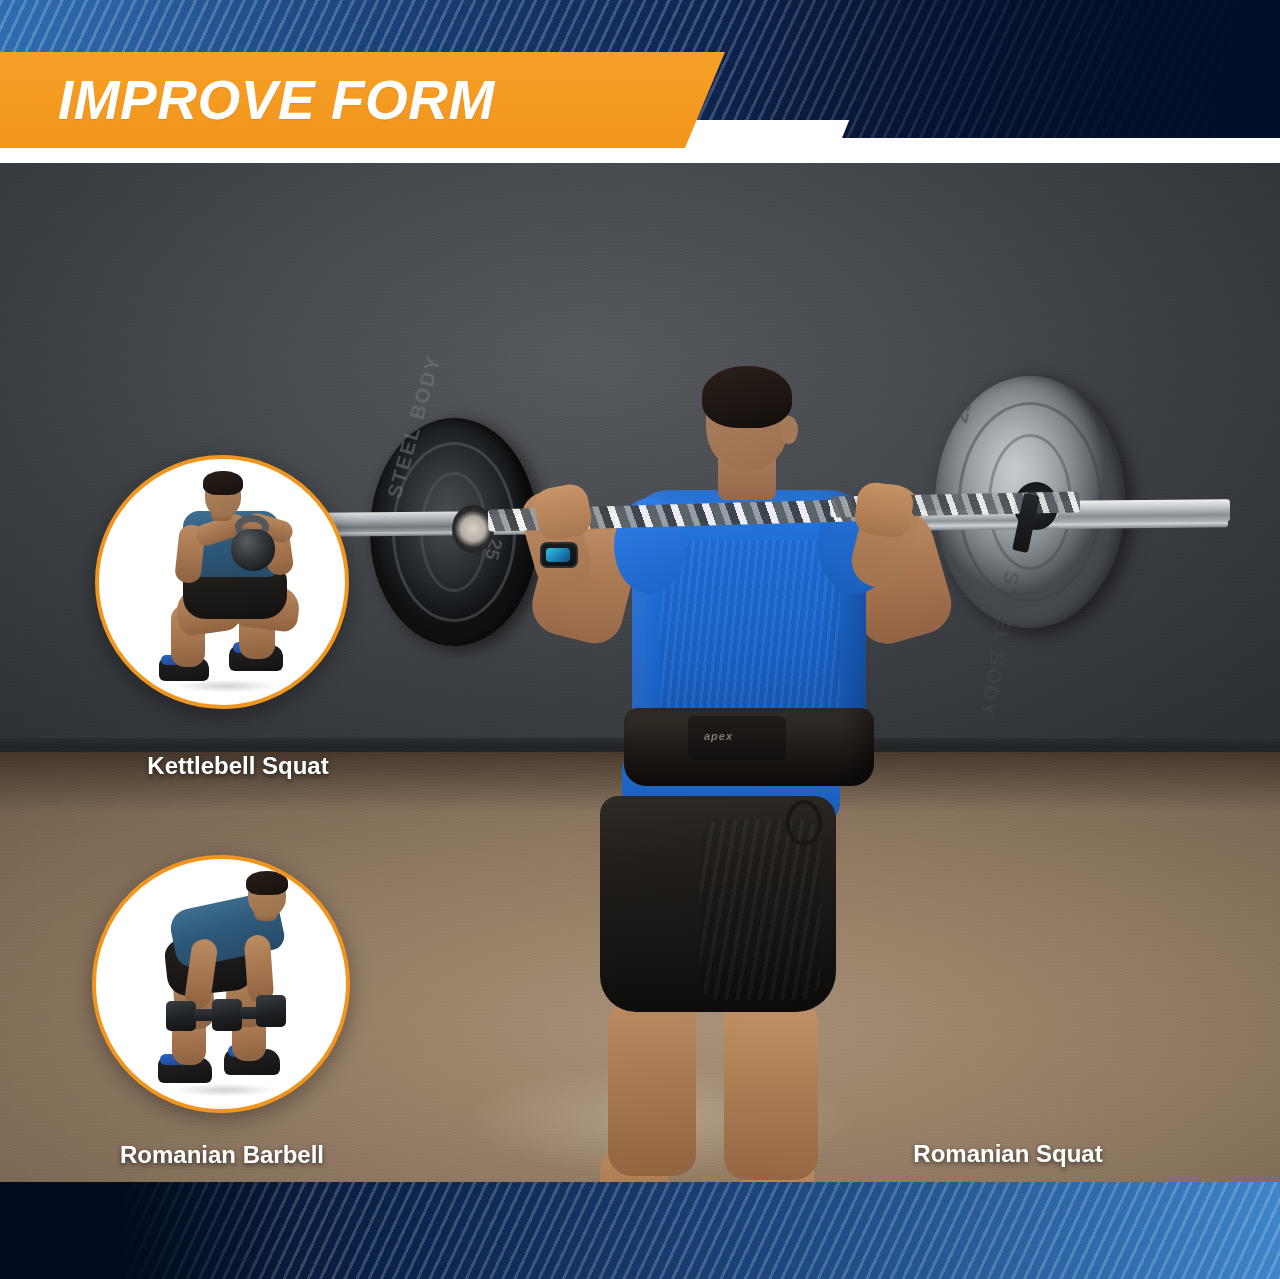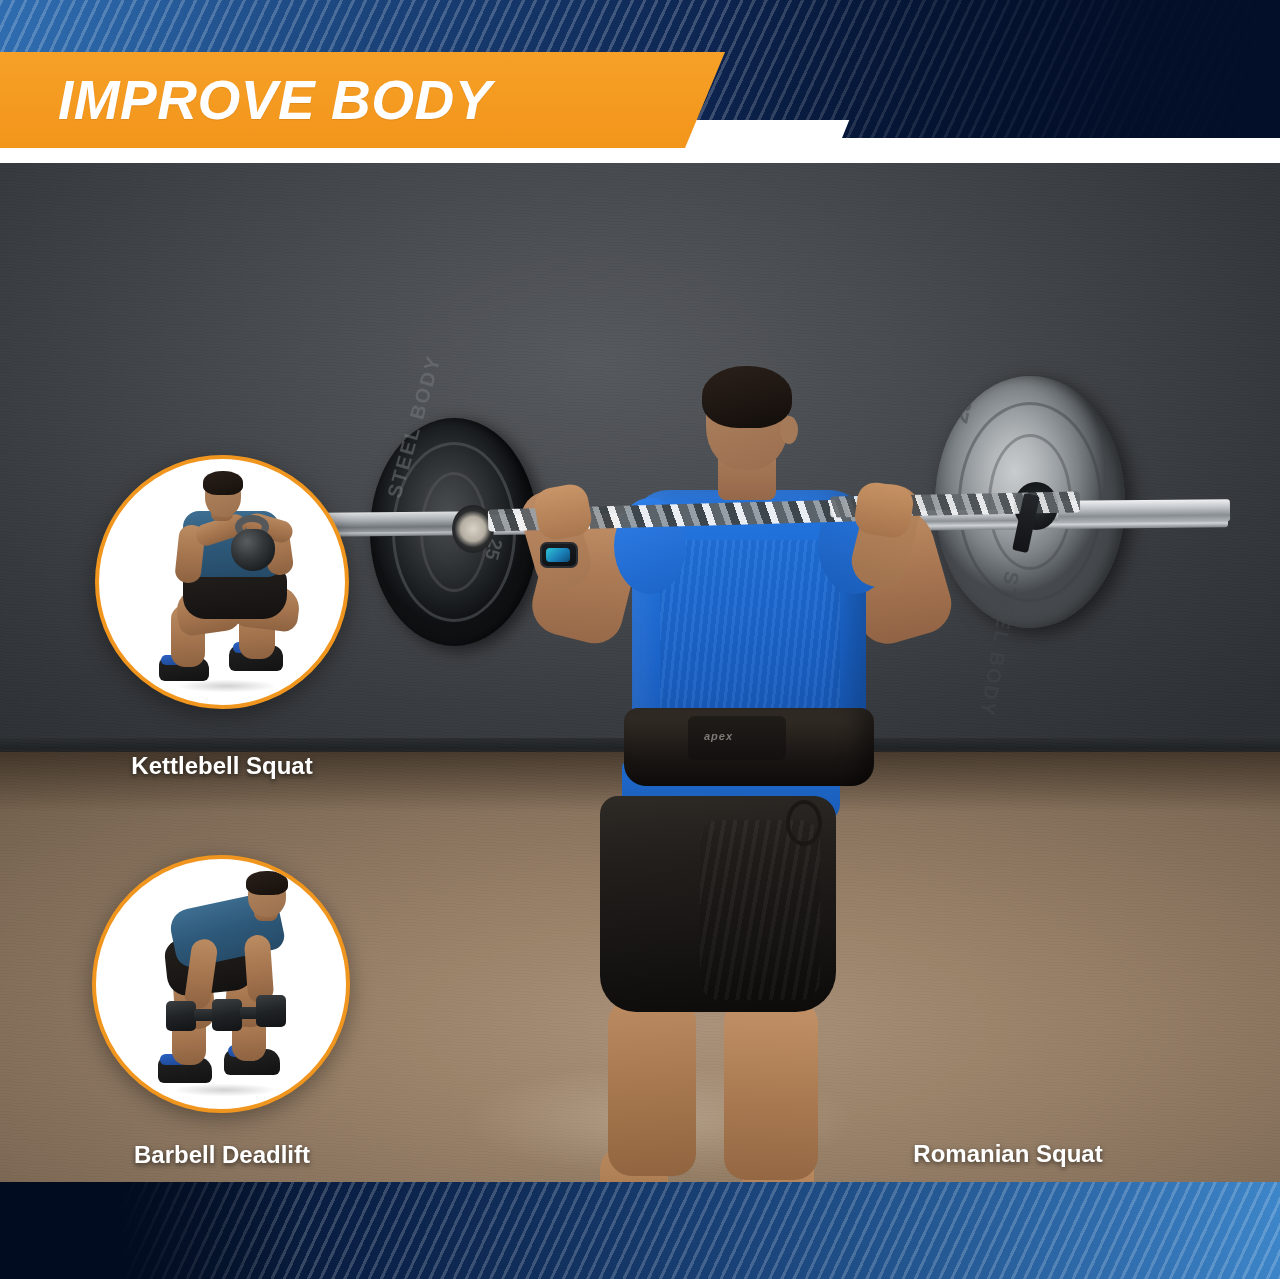--- a/index.html
+++ b/index.html
@@ -383,21 +383,21 @@
   }
   #inset-kb { left:95px; top:455px; width:254px; height:254px; }
   #inset-rdl { left:92px; top:855px; width:258px; height:258px; }
 
   .inset-label {
     position:absolute; z-index:31;
     color:#ffffff; font-size:24px; font-weight:bold;
     text-shadow:0 2px 5px rgba(0,0,0,0.6);
     white-space:nowrap; text-align:center;
   }
-  #label-kb { left:0px; top:752px; width:444px; }
+  #label-kb { left:16px; top:752px; width:444px; }
   #label-rdl { left:0px; top:1141px; width:444px; }
   #label-bs {
     left:868px; top:1140px; width:280px;
     font-size:24px; font-weight:bold; color:#ffffff;
     text-shadow:0 2px 5px rgba(0,0,0,0.55);
   }
 
   
   .mini { position:absolute; }
   .m-head   { border-radius:46%; background:linear-gradient(160deg,#b3875f 0%,#9a6f4c 100%); }
@@ -441,21 +441,21 @@
 <div class="poster">
 
   <div class="header">
     <div class="header-bg"></div>
     <div class="header-bg-fade"></div>
     <div class="header-bevel"></div>
     <div class="header-bevel-slant"></div>
     <div class="header-white"></div>
     <div class="header-white-slant"></div>
     <div class="banner">
-      <span class="banner-title">IMPROVE BODY</span>
+      <span class="banner-title">IMPROVE FORM</span>
     </div>
   </div>
 
   <div class="stage">
     <div class="wall"></div>
     <div class="wall-edge"></div>
     <div class="floor"></div>
     <div class="floor-near"></div>
     <div class="floor-grain"></div>
     <div class="floor-sheen"></div>
@@ -555,21 +555,21 @@
     <div class="mini m-skin" style="left:150px;top:76px;width:26px;height:68px;border-radius:13px;transform:rotate(-4deg);"></div>
     <div class="mini m-db" style="left:70px;top:142px;width:30px;height:30px;"></div>
     <div class="mini m-db-bar" style="left:98px;top:150px;width:22px;height:12px;"></div>
     <div class="mini m-db" style="left:116px;top:140px;width:30px;height:32px;"></div>
     <div class="mini m-db-bar" style="left:144px;top:148px;width:20px;height:12px;"></div>
     <div class="mini m-db" style="left:160px;top:136px;width:30px;height:32px;"></div>
     <div class="mini m-skin" style="left:158px;top:38px;width:24px;height:24px;border-radius:8px;"></div>
     <div class="mini m-head" style="left:152px;top:16px;width:38px;height:42px;"></div>
     <div class="mini m-hair" style="left:150px;top:12px;width:42px;height:24px;"></div>
   </div>
-  <div class="inset-label" id="label-rdl">Barbell Deadlift</div>
+  <div class="inset-label" id="label-rdl">Romanian Barbell</div>
 
   <div class="inset-label" id="label-bs">Romanian Squat</div>
 
   <div class="footer">
     <div class="footer-bg"></div>
     <div class="footer-dark"></div>
   </div>
 
 </div>
 

